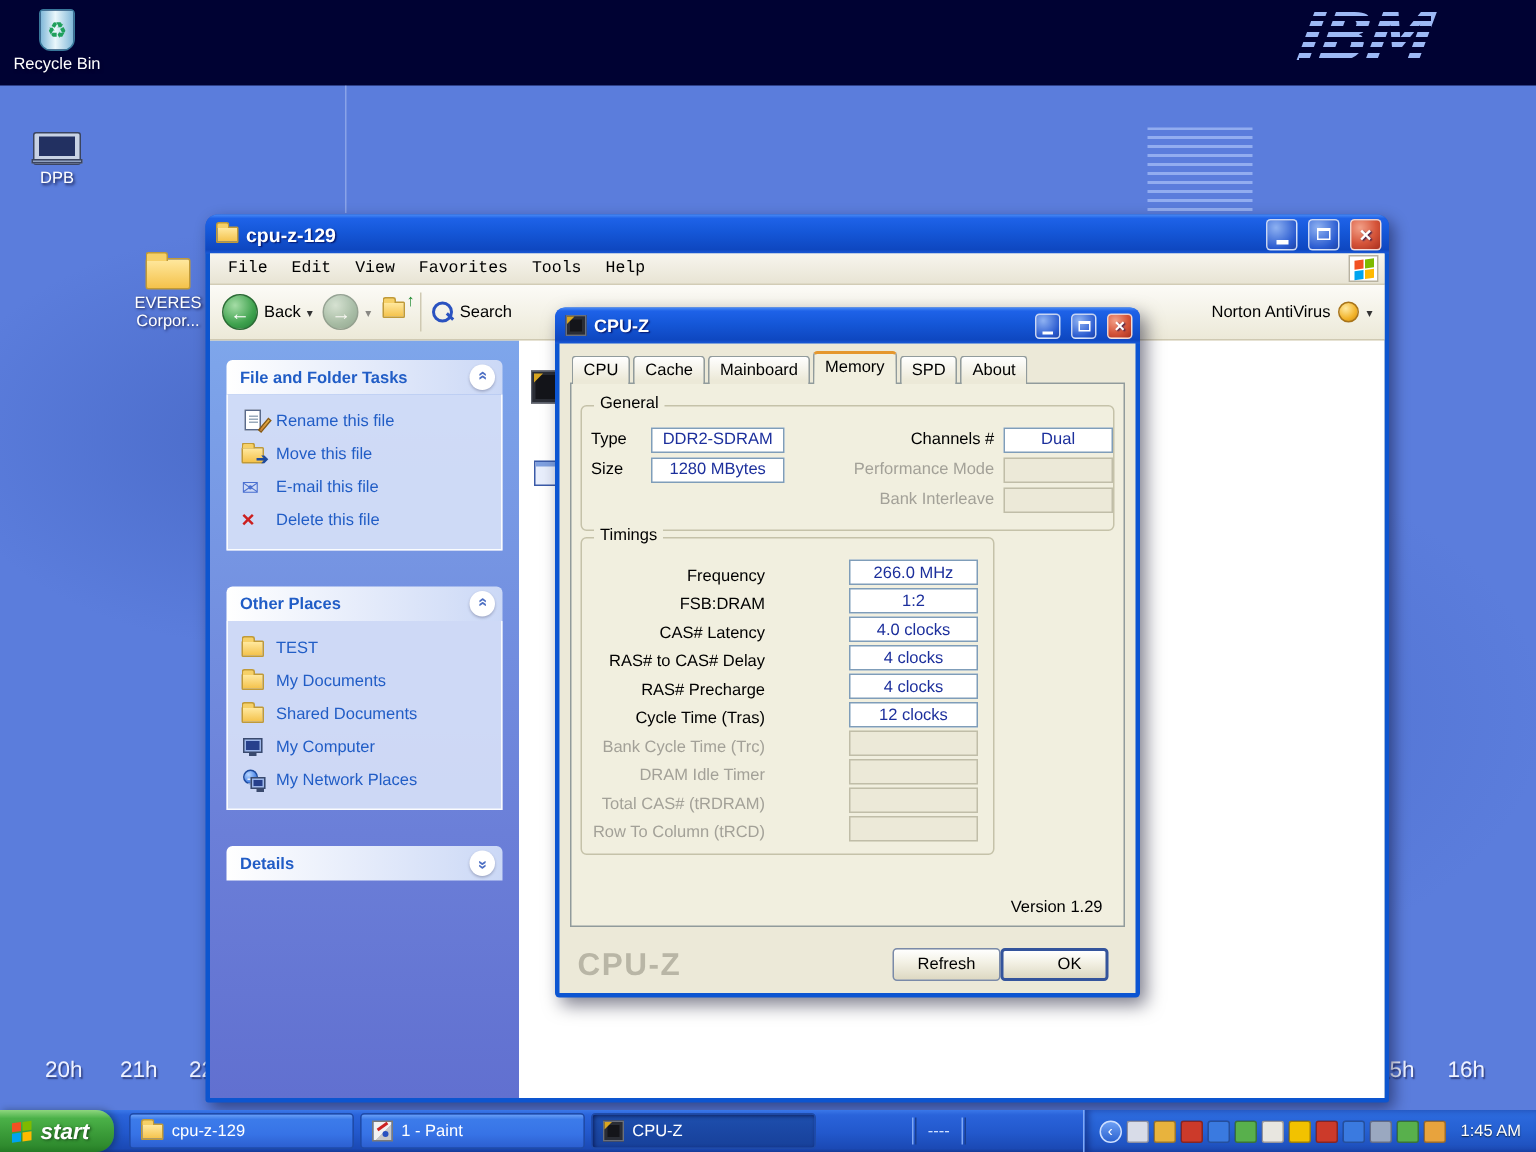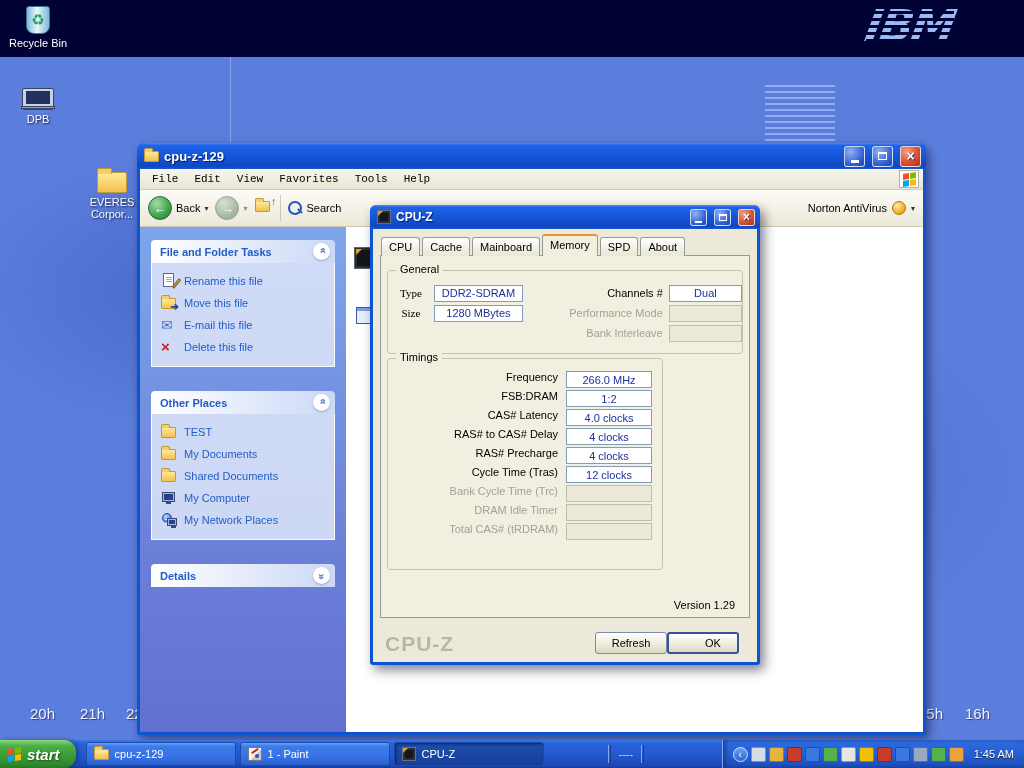--- a/index.html
+++ b/index.html
@@ -129,28 +129,28 @@
   .tabs { position:absolute; left:8px; top:5px; display:flex; align-items:flex-end; z-index:3; }
   .tab { height:19px; padding:3px 7px 0; margin-right:2px; border:1px solid #919b9c; border-bottom:none;
     border-radius:3px 3px 0 0; background:linear-gradient(180deg,#ffffff,#ece9d8 85%); cursor:pointer; }
   .tab.active { height:22px; background:#f1efdf; border-top:2px solid #e5972d; font-weight:normal; }
   .tabpage { position:absolute; left:7px; right:7px; top:26px; bottom:44px; background:#f1efdf; border:1px solid #919b9c; }
   .grp { position:absolute; border:1px solid #c5c2a9; border-radius:4px; }
   .grp-label { position:absolute; top:-8px; left:8px; background:#f1efdf; padding:0 4px; }
   .grp.general { left:6px; top:14px; right:6px; height:84px; padding-top:12px; }
   .grp.timings { left:6px; top:102px; width:276px; height:212px; padding-top:12px; }
   .g-row { display:flex; align-items:center; height:20px; padding-left:6px; }
-  .gl1 { width:44px; text-align:center; padding-right:6px;font-family:Liberation Serif, serif; }
+  .gl1 { width:44px; text-align:left; padding-right:6px; }
   .gl2 { width:118px; text-align:right; padding-right:6px;margin-left:40px; }
   .edit { height:17px; background:#fff; border:1px solid #7f9db9; display:flex; align-items:center; justify-content:center;
     color:#1c2f9c; overflow:hidden; }
   .ge1 { width:100px; } .ge2 { width:82px; }
   .edit.dis { background:#ece9d8; border-color:#c0bda8; }
   .dis-lbl { color:#a3a198; }
-  .t-row { display:flex; align-items:flex-start; height:19px; }
+  .t-row { display:flex; align-items:flex-end; height:19px;gap:48px; }
   .t-lbl { flex:1; text-align:right; padding-right:8px; }
   .t-edit { width:86px; margin-right:10px; flex:0 0 auto; }
   .version { position:absolute; right:14px; bottom:6px; }
   .watermark { position:absolute; left:12px; bottom:6px; font-size:21px; font-weight:bold; color:#b9b6a6; letter-spacing:1px; }
   .xbtn { position:absolute; bottom:8px; width:72px; height:22px; display:flex; align-items:center; justify-content:center;
     background:linear-gradient(180deg,#ffffff,#f2f0e3 45%,#ddd8c2); border:1px solid #7a8aa8; border-radius:3px; cursor:pointer; font-size:11px; }
   .xbtn.refresh { right:90px; }
   .xbtn.ok { right:18px; border:2px solid #34549c;padding-left:20px; }
 
   
@@ -456,20 +456,24 @@
             <span class="edit t-edit dis"></span>
           </div>
           <div class="t-row">
             <span class="t-lbl dis-lbl">DRAM Idle Timer</span>
             <span class="edit t-edit dis"></span>
           </div>
           <div class="t-row">
             <span class="t-lbl dis-lbl">Total CAS# (tRDRAM)</span>
             <span class="edit t-edit dis"></span>
           </div>
+          <div class="t-row">
+            <span class="t-lbl dis-lbl">Row To Column (tRCD)</span>
+            <span class="edit t-edit dis"></span>
+          </div>
         </div>
 
         <span class="version">Version 1.29</span>
       </div>
 
       <span class="watermark">CPU-Z</span>
       <div class="xbtn refresh">Refresh</div>
       <div class="xbtn ok">OK</div>
     </div>
   </div>

